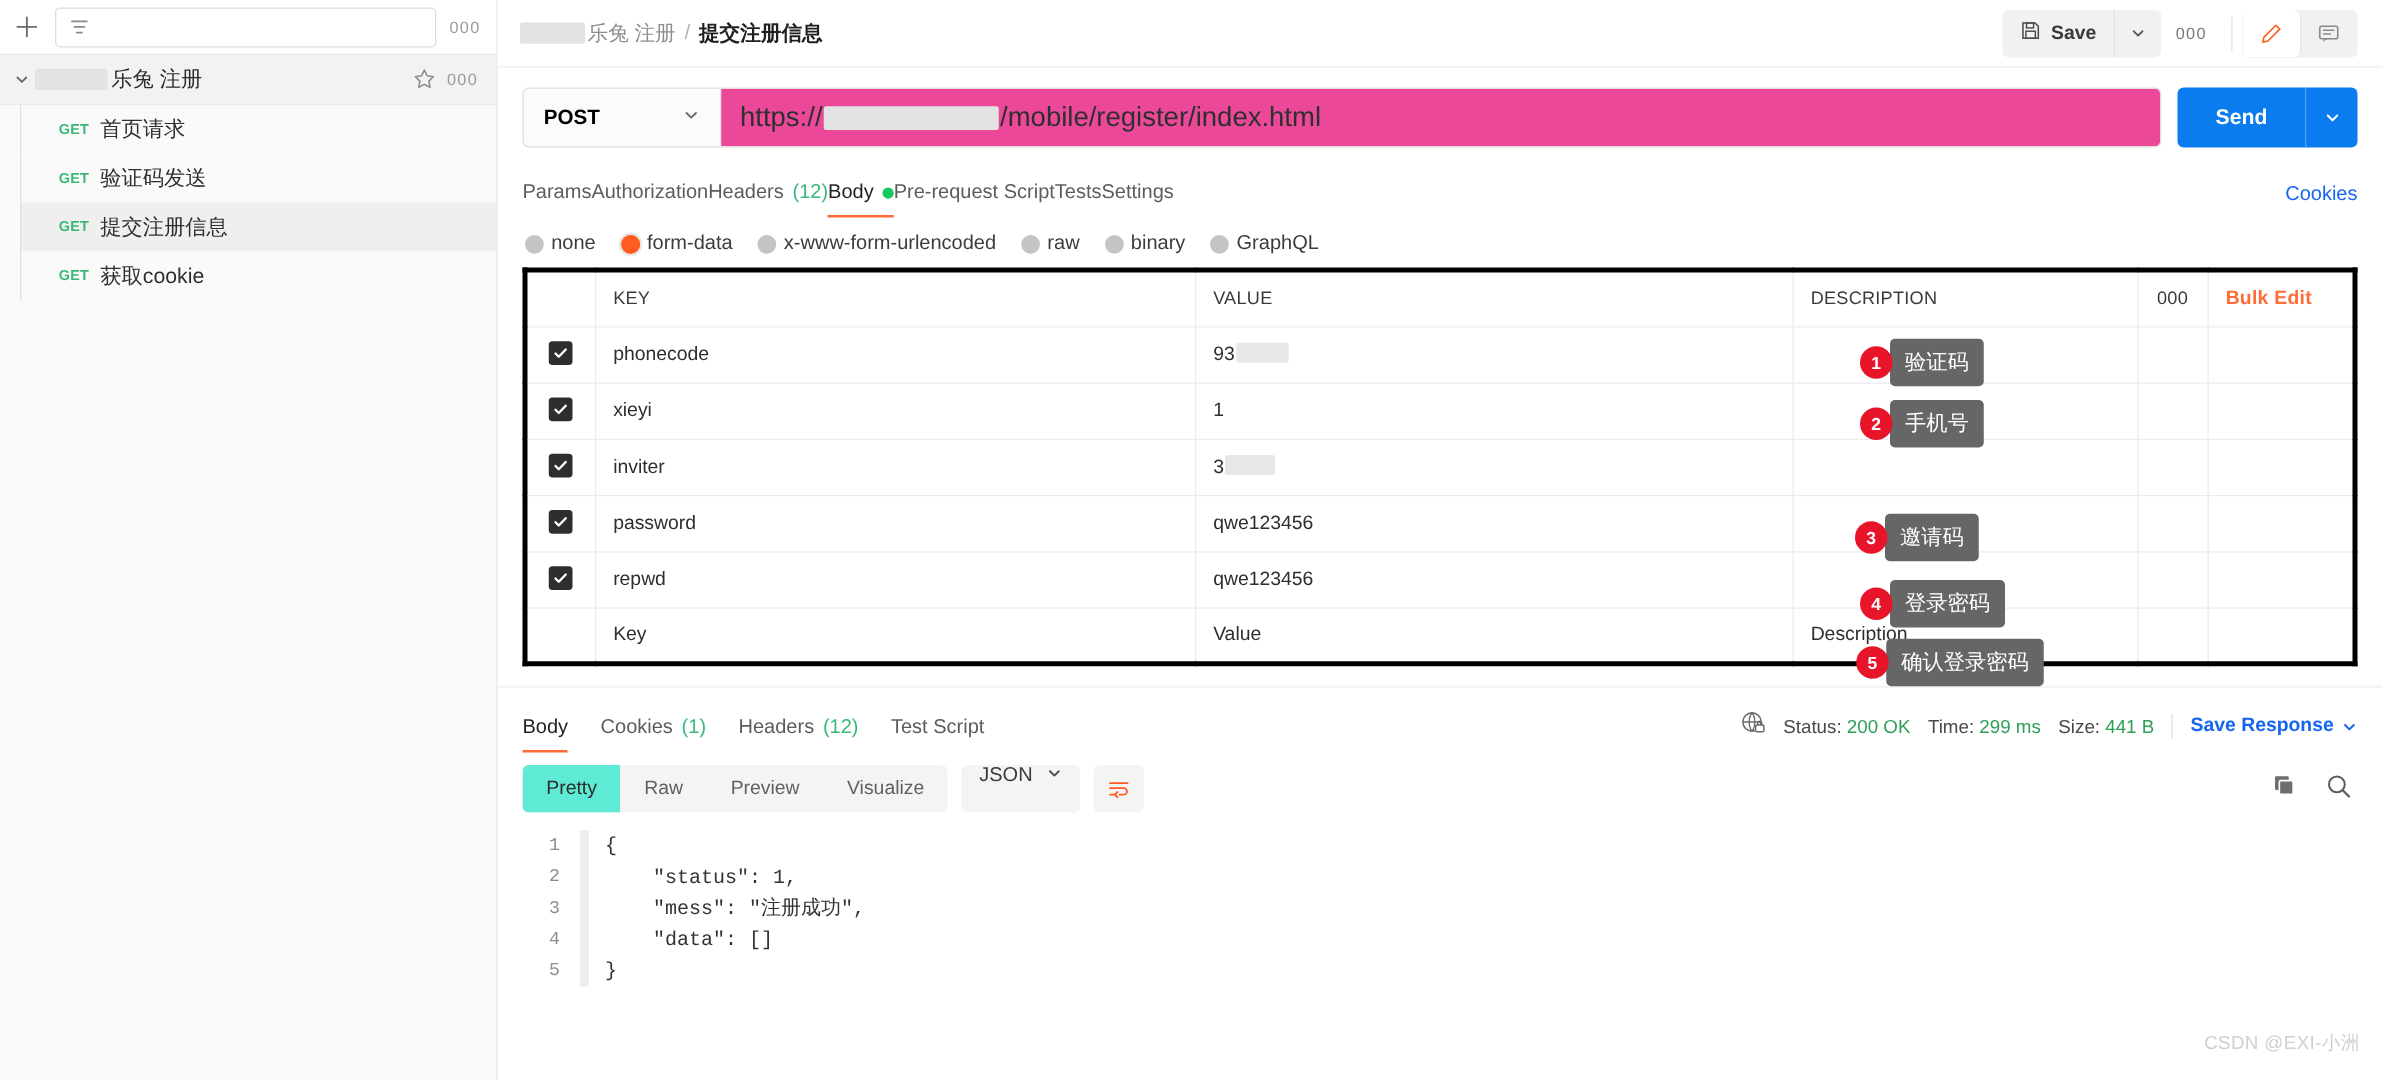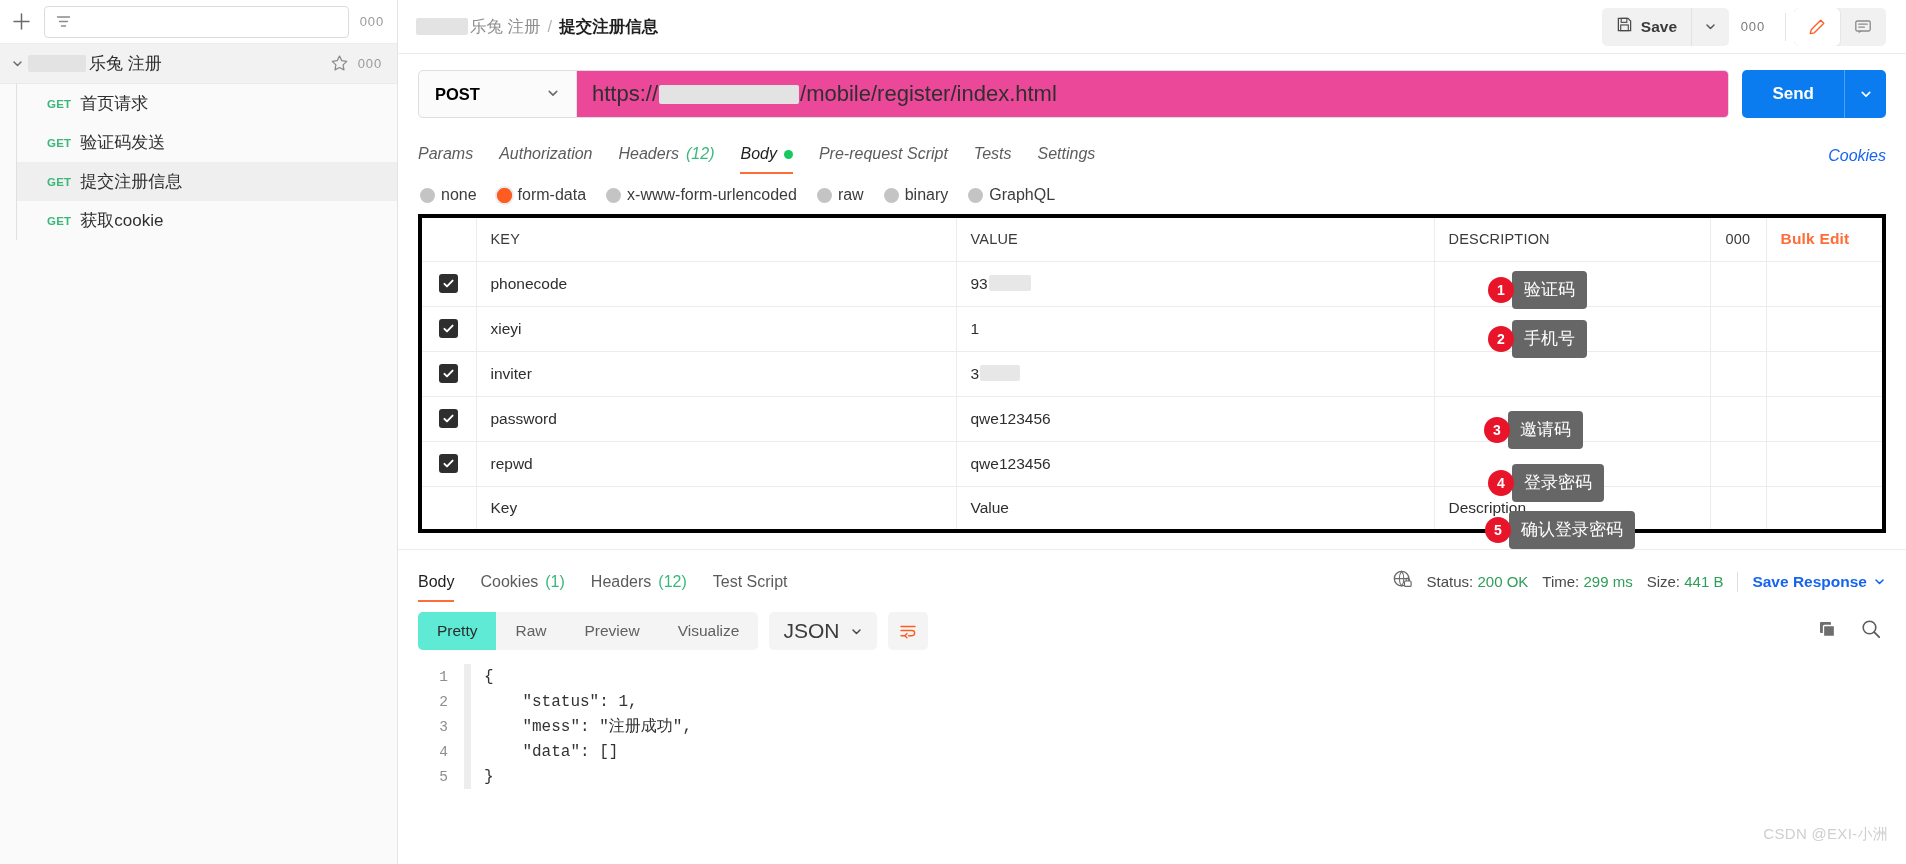--- a/index.html
+++ b/index.html
@@ -210,24 +210,22 @@
     width: 42px;
     display: flex; align-items: center; justify-content: center;
     border-left: 1px solid rgba(255,255,255,.28);
     color: #fff; cursor: pointer;
   }
 
   
   .reqtabs {
     display: flex; align-items: flex-end;
     padding: 0 20px;
-    gap: 26px;
     height: 42px;
     position: relative;
-    font-style: italic;
   }
   .rtab {
     font-size: 16px; color: #5c5c5c;
     padding-bottom: 9px;
     cursor: pointer;
     display: flex; align-items: center; gap: 7px;
     border-bottom: 2px solid transparent;
   }
   .rtab .cnt { color: #3ab87a; }
   .rtab.active { color: #1f1f1f; border-bottom: 2px solid #ff6c37; font-weight: 400; }
@@ -348,24 +346,24 @@
   }
   .segs { display: flex; background: #f4f4f4; border-radius: 5px; overflow: hidden; height: 38px; }
   .seg {
     padding: 0 19px;
     display: flex; align-items: center;
     font-size: 15.5px; color: #616161;
     cursor: pointer;
   }
   .seg.on { background: #5eead4; color: #2c2c2c; }
   .jsonsel {
-    display: flex; align-items: center; gap: 11px;
+    display: flex; gap: 11px;
     height: 38px; padding: 0 14px;
     background: #f4f4f4; border-radius: 5px;
-    font-size: 21px; color: #3b3b3b; cursor: pointer;
+    font-size: 16px; color: #3b3b3b; cursor: pointer;
   }
   .wrapbtn {
     width: 40px; height: 38px;
     background: #f4f4f4; border-radius: 5px;
     display: flex; align-items: center; justify-content: center;
     cursor: pointer;
   }
   .fmtright { margin-left: auto; display: flex; align-items: center; gap: 22px; padding-right: 4px; }
 
   .codearea {

